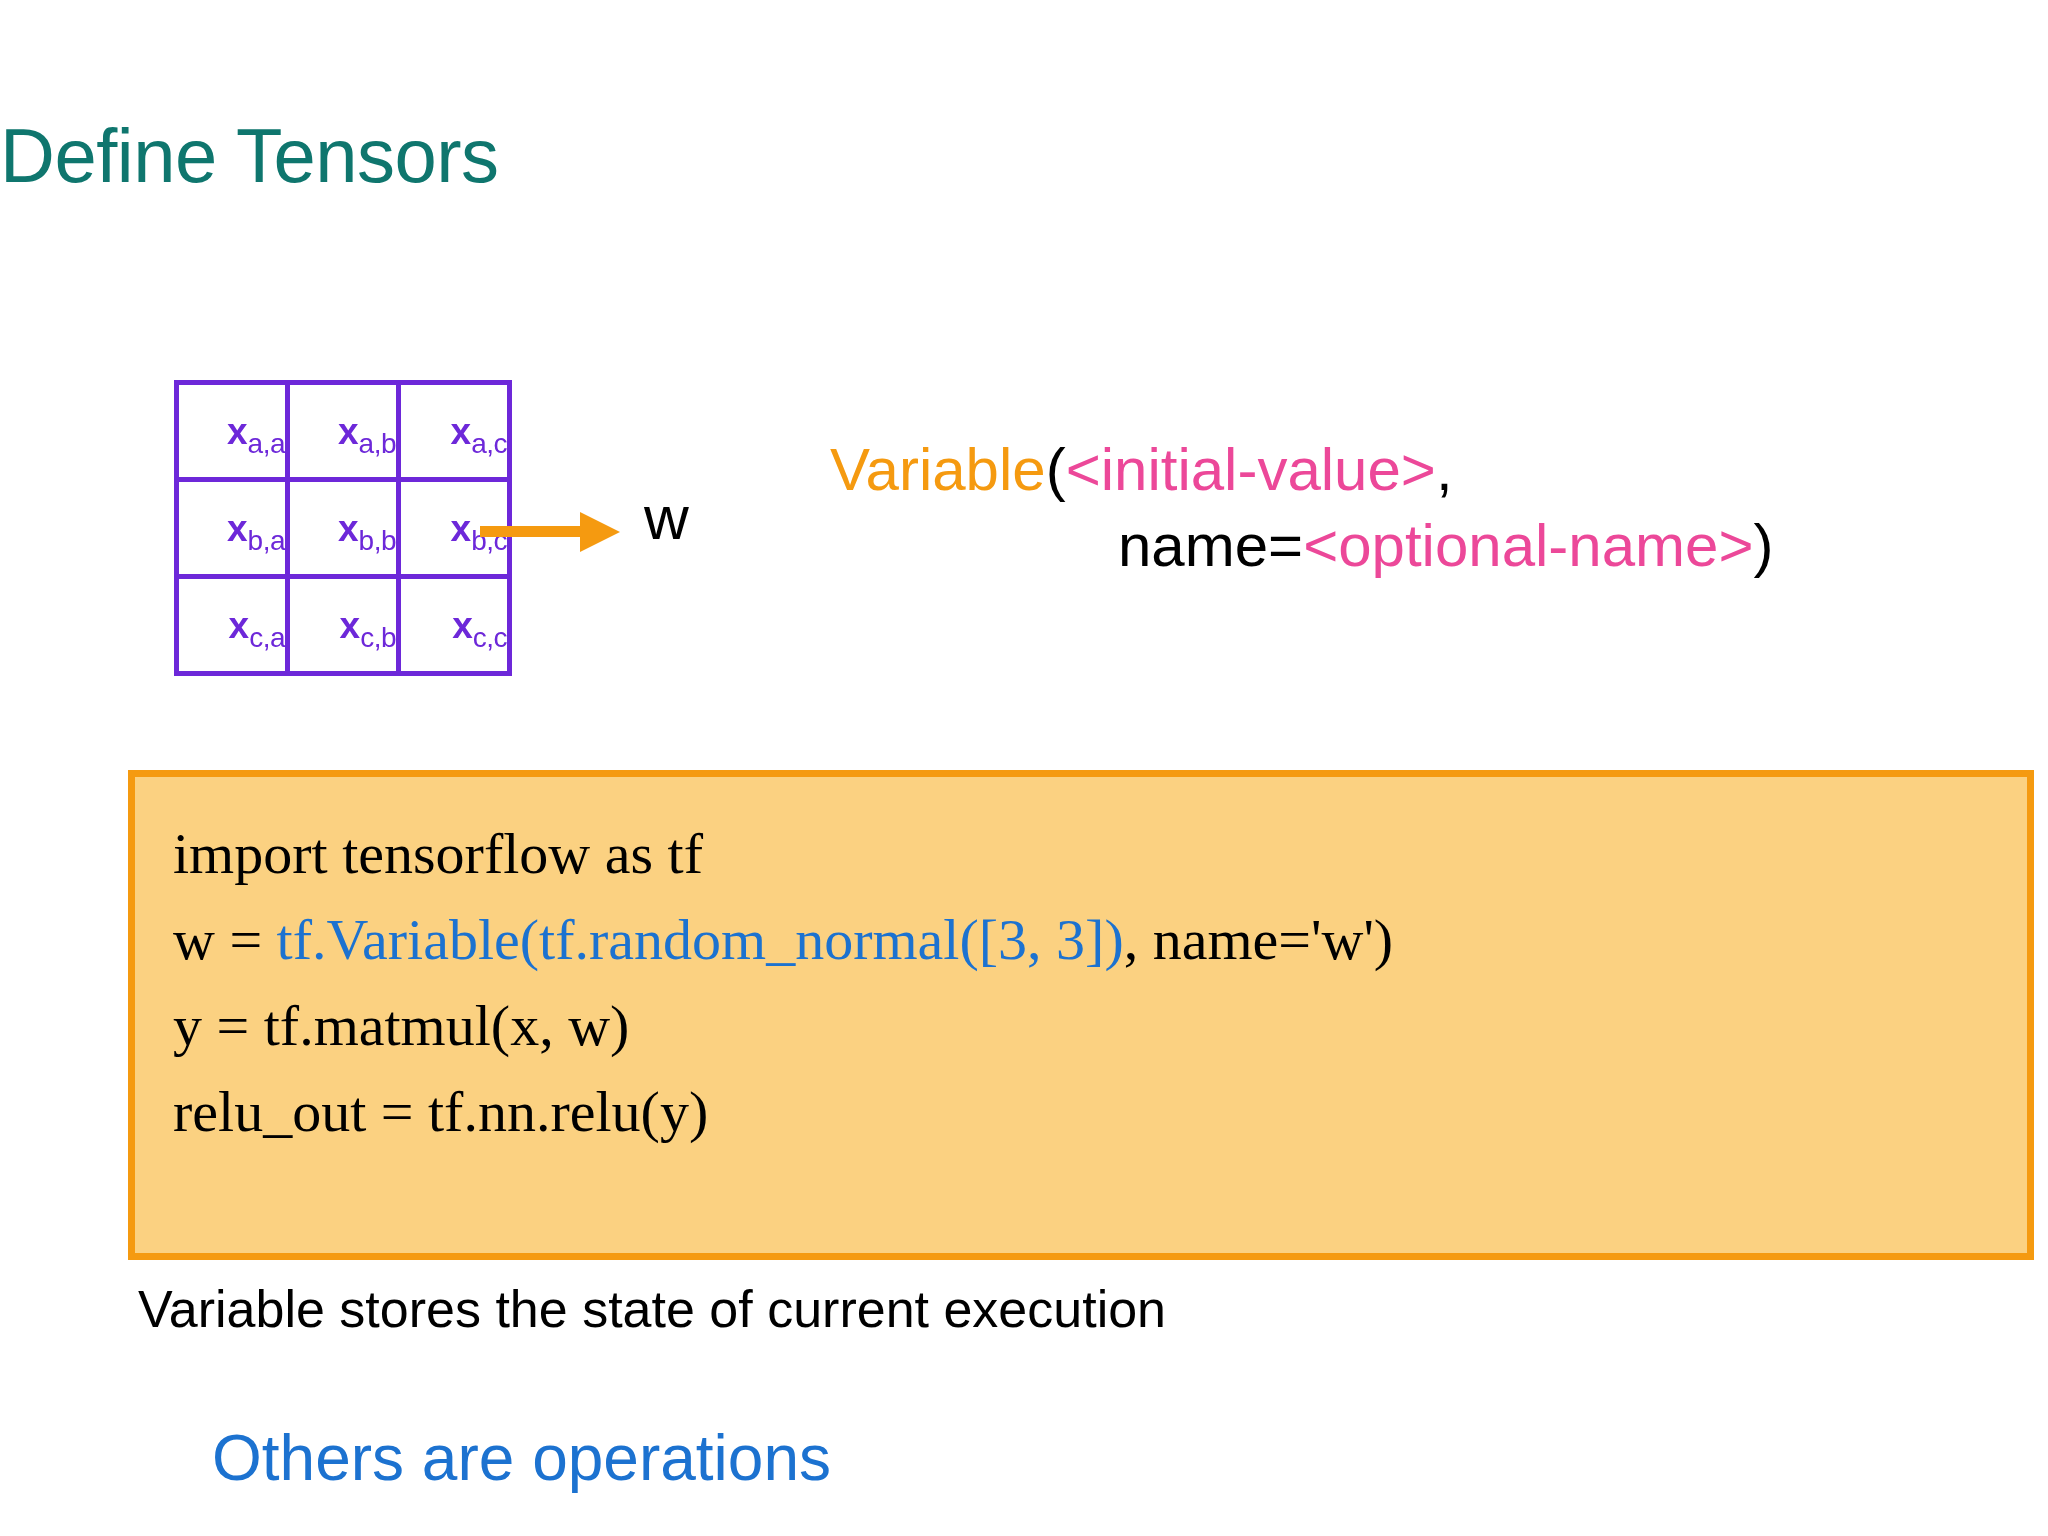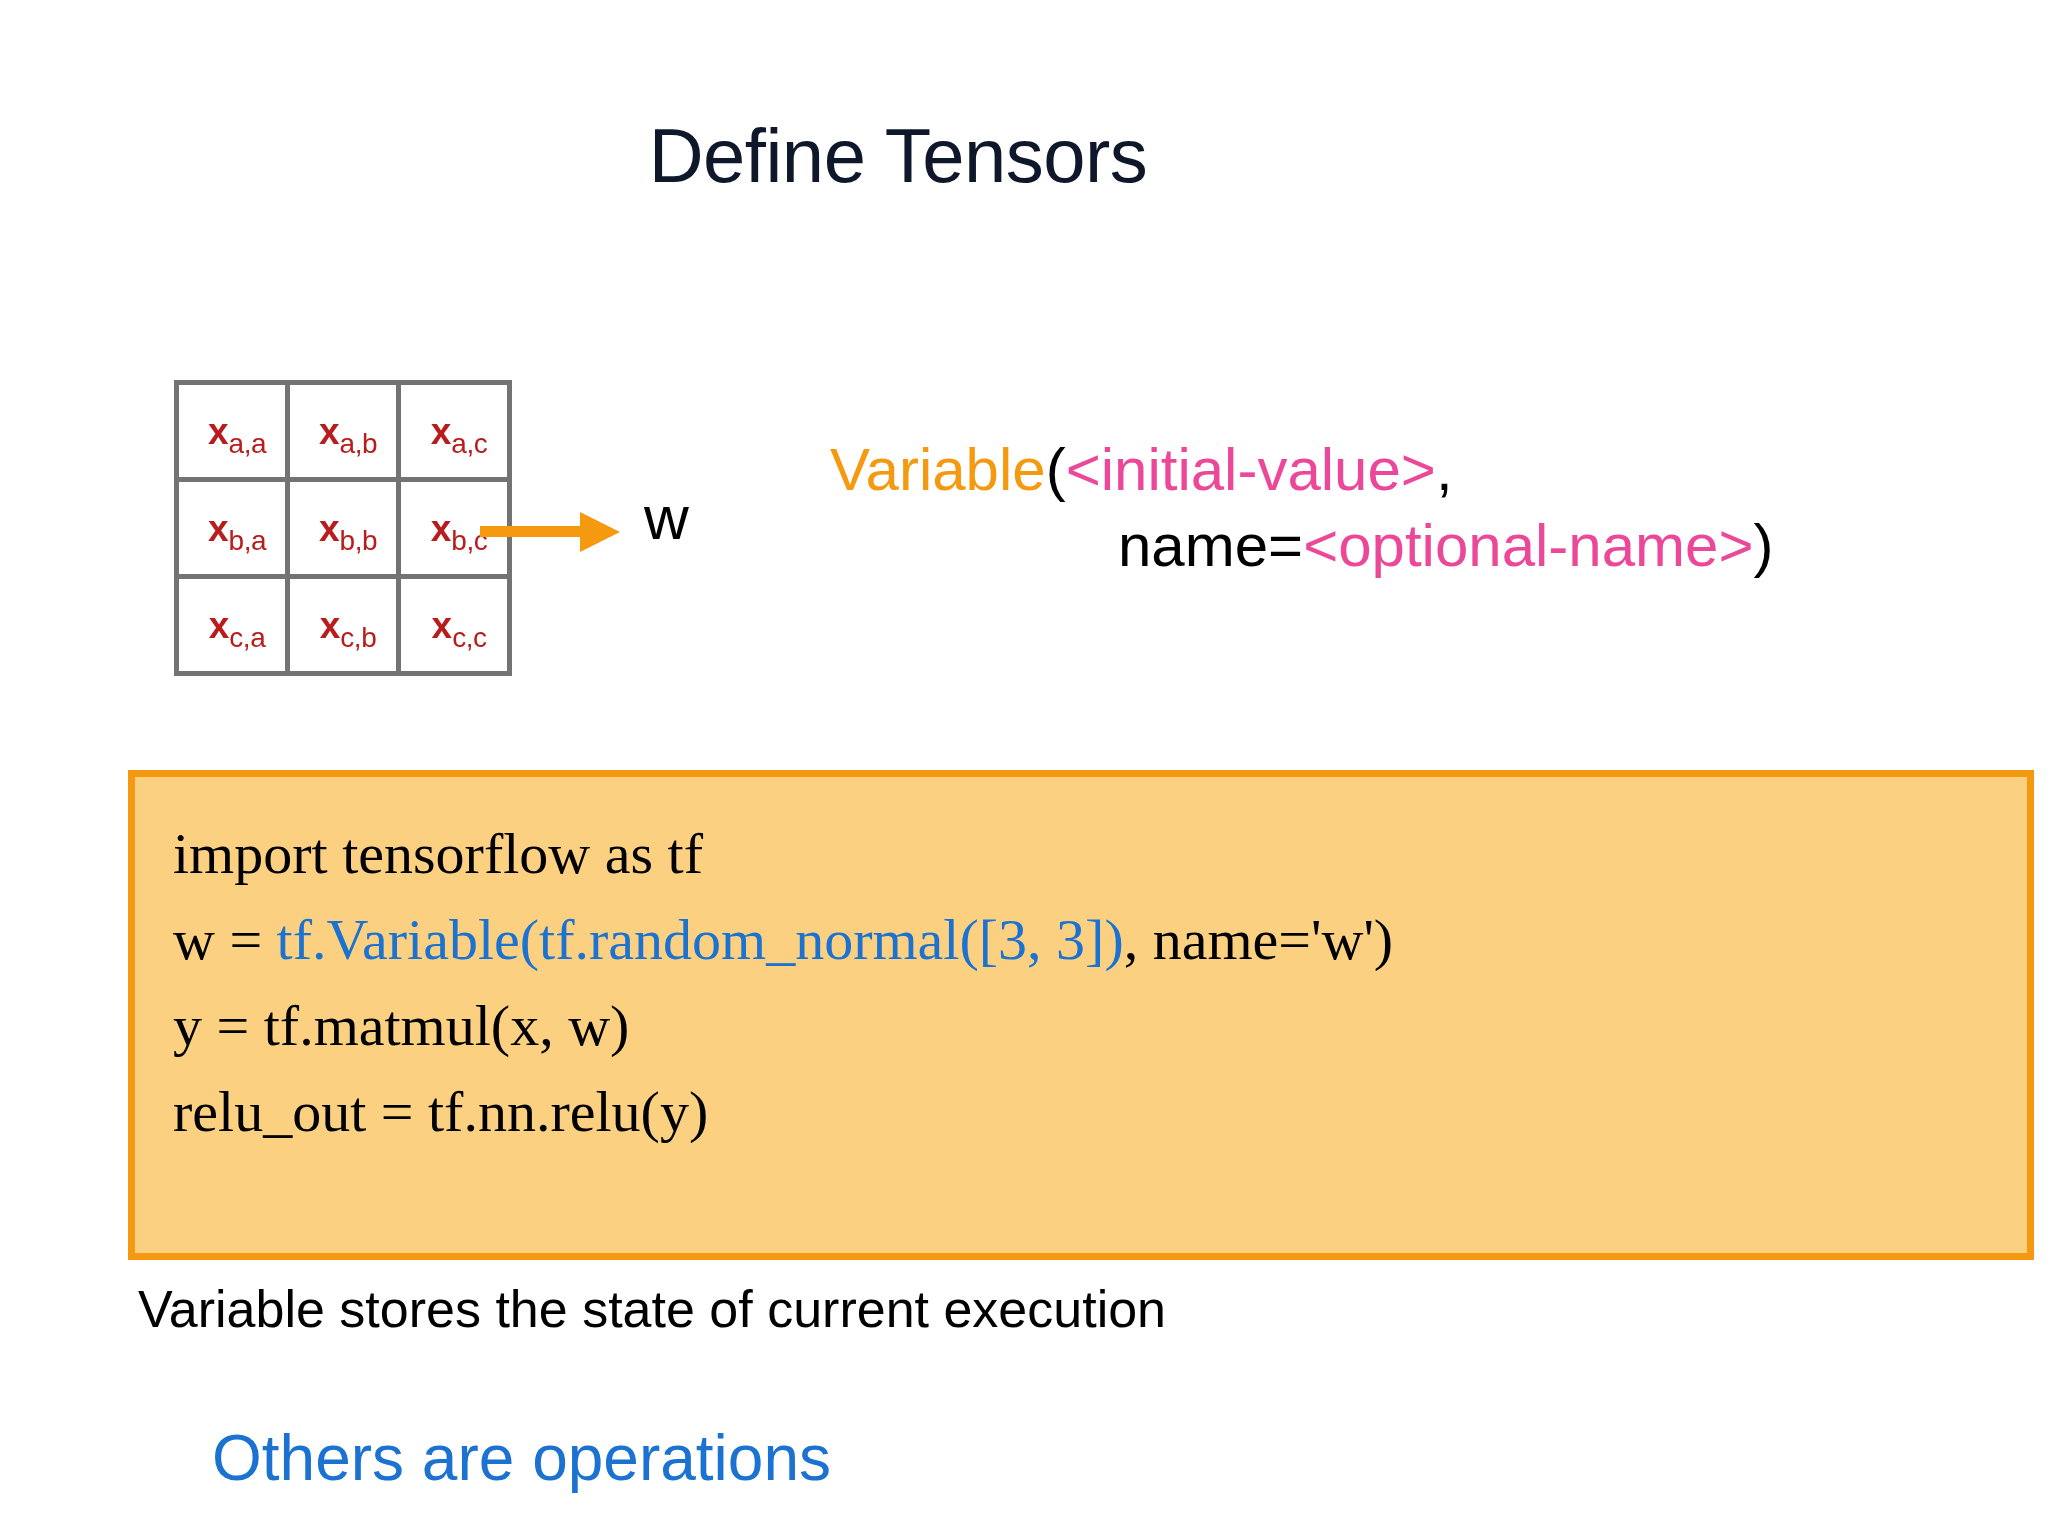--- a/index.html
+++ b/index.html
@@ -15,43 +15,43 @@
     font-family: "Liberation Sans", sans-serif;
     color: #000000;
   }
 
   
   .slide-title {
     position: absolute;
     left: 0;
     top: 118px;
     width: 1796px;
-    text-align: center;
+    text-align: left;
     font-size: 76px;
     font-weight: 400;
     letter-spacing: -0.5px;
-    color: #0f172a;
+    color: #0f766e;
     line-height: 1;
   }
 
   
   .matrix {
     position: absolute;
     left: 174px;
     top: 380px;
     border-collapse: collapse;
   }
   .matrix td {
     width: 96px;
     height: 92px;
-    border: 5px solid #737373;
-    text-align: center;
+    border: 5px solid #6d28d9;
+    text-align: right;
     vertical-align: middle;
     padding: 0 0 0 10px;
-    color: #b91c1c;
+    color: #6d28d9;
     font-size: 35px;
     font-weight: 700;
     line-height: 1;
     white-space: nowrap;
   }
   .matrix .mvar {
     font-size: 37px;
     font-weight: 700;
   }
   .matrix .msub {

